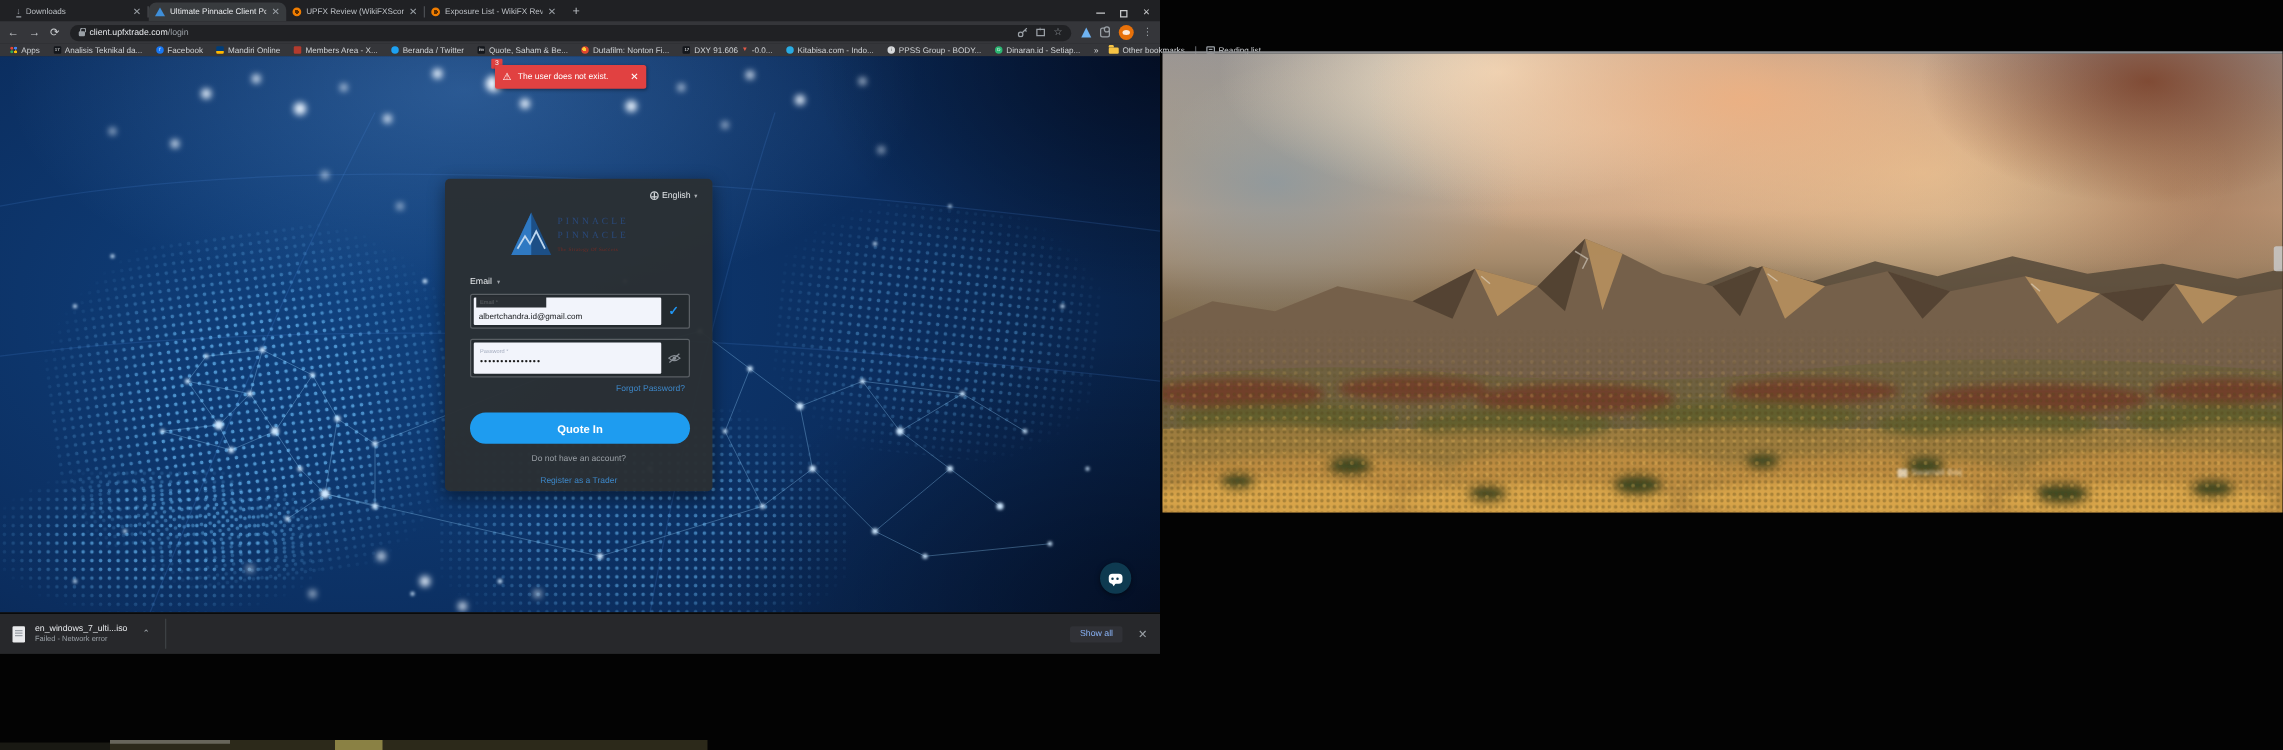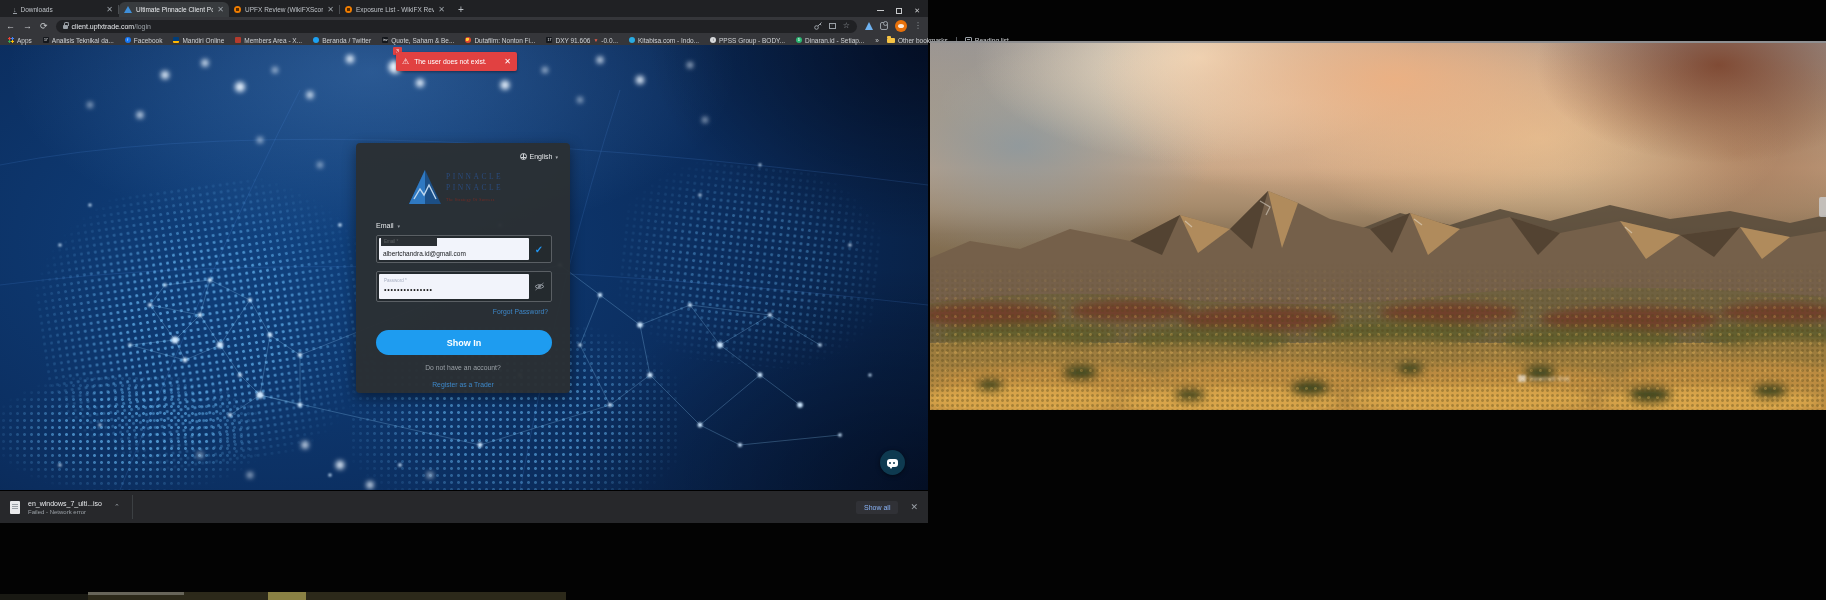--- a/index.html
+++ b/index.html
@@ -511,21 +511,21 @@
         </div>
         <div class="iconcell">
           <svg width="11" height="9" viewBox="0 0 11 9">
             <path d="M1,4.5 Q5.5,0.5 10,4.5 Q5.5,8.5 1,4.5 Z" fill="none" stroke="#8a9097"></path>
             <circle cx="5.5" cy="4.5" r="1.4" fill="#8a9097"></circle>
             <line x1="1.5" y1="8" x2="9.5" y2="1" stroke="#8a9097"></line>
           </svg>
         </div>
       </div>
       <div id="forgot">Forgot Password?</div>
-      <div id="signin">Show In</div>
+      <div id="signin">Quote In</div>
       <div id="noacct">Do not have an account?</div>
       <div id="register">Register as a Trader</div>
     </div>
 
     <div id="chat">
         <span class="bub"></span>
       </div>
   </div>
 
   <div id="shelf">

